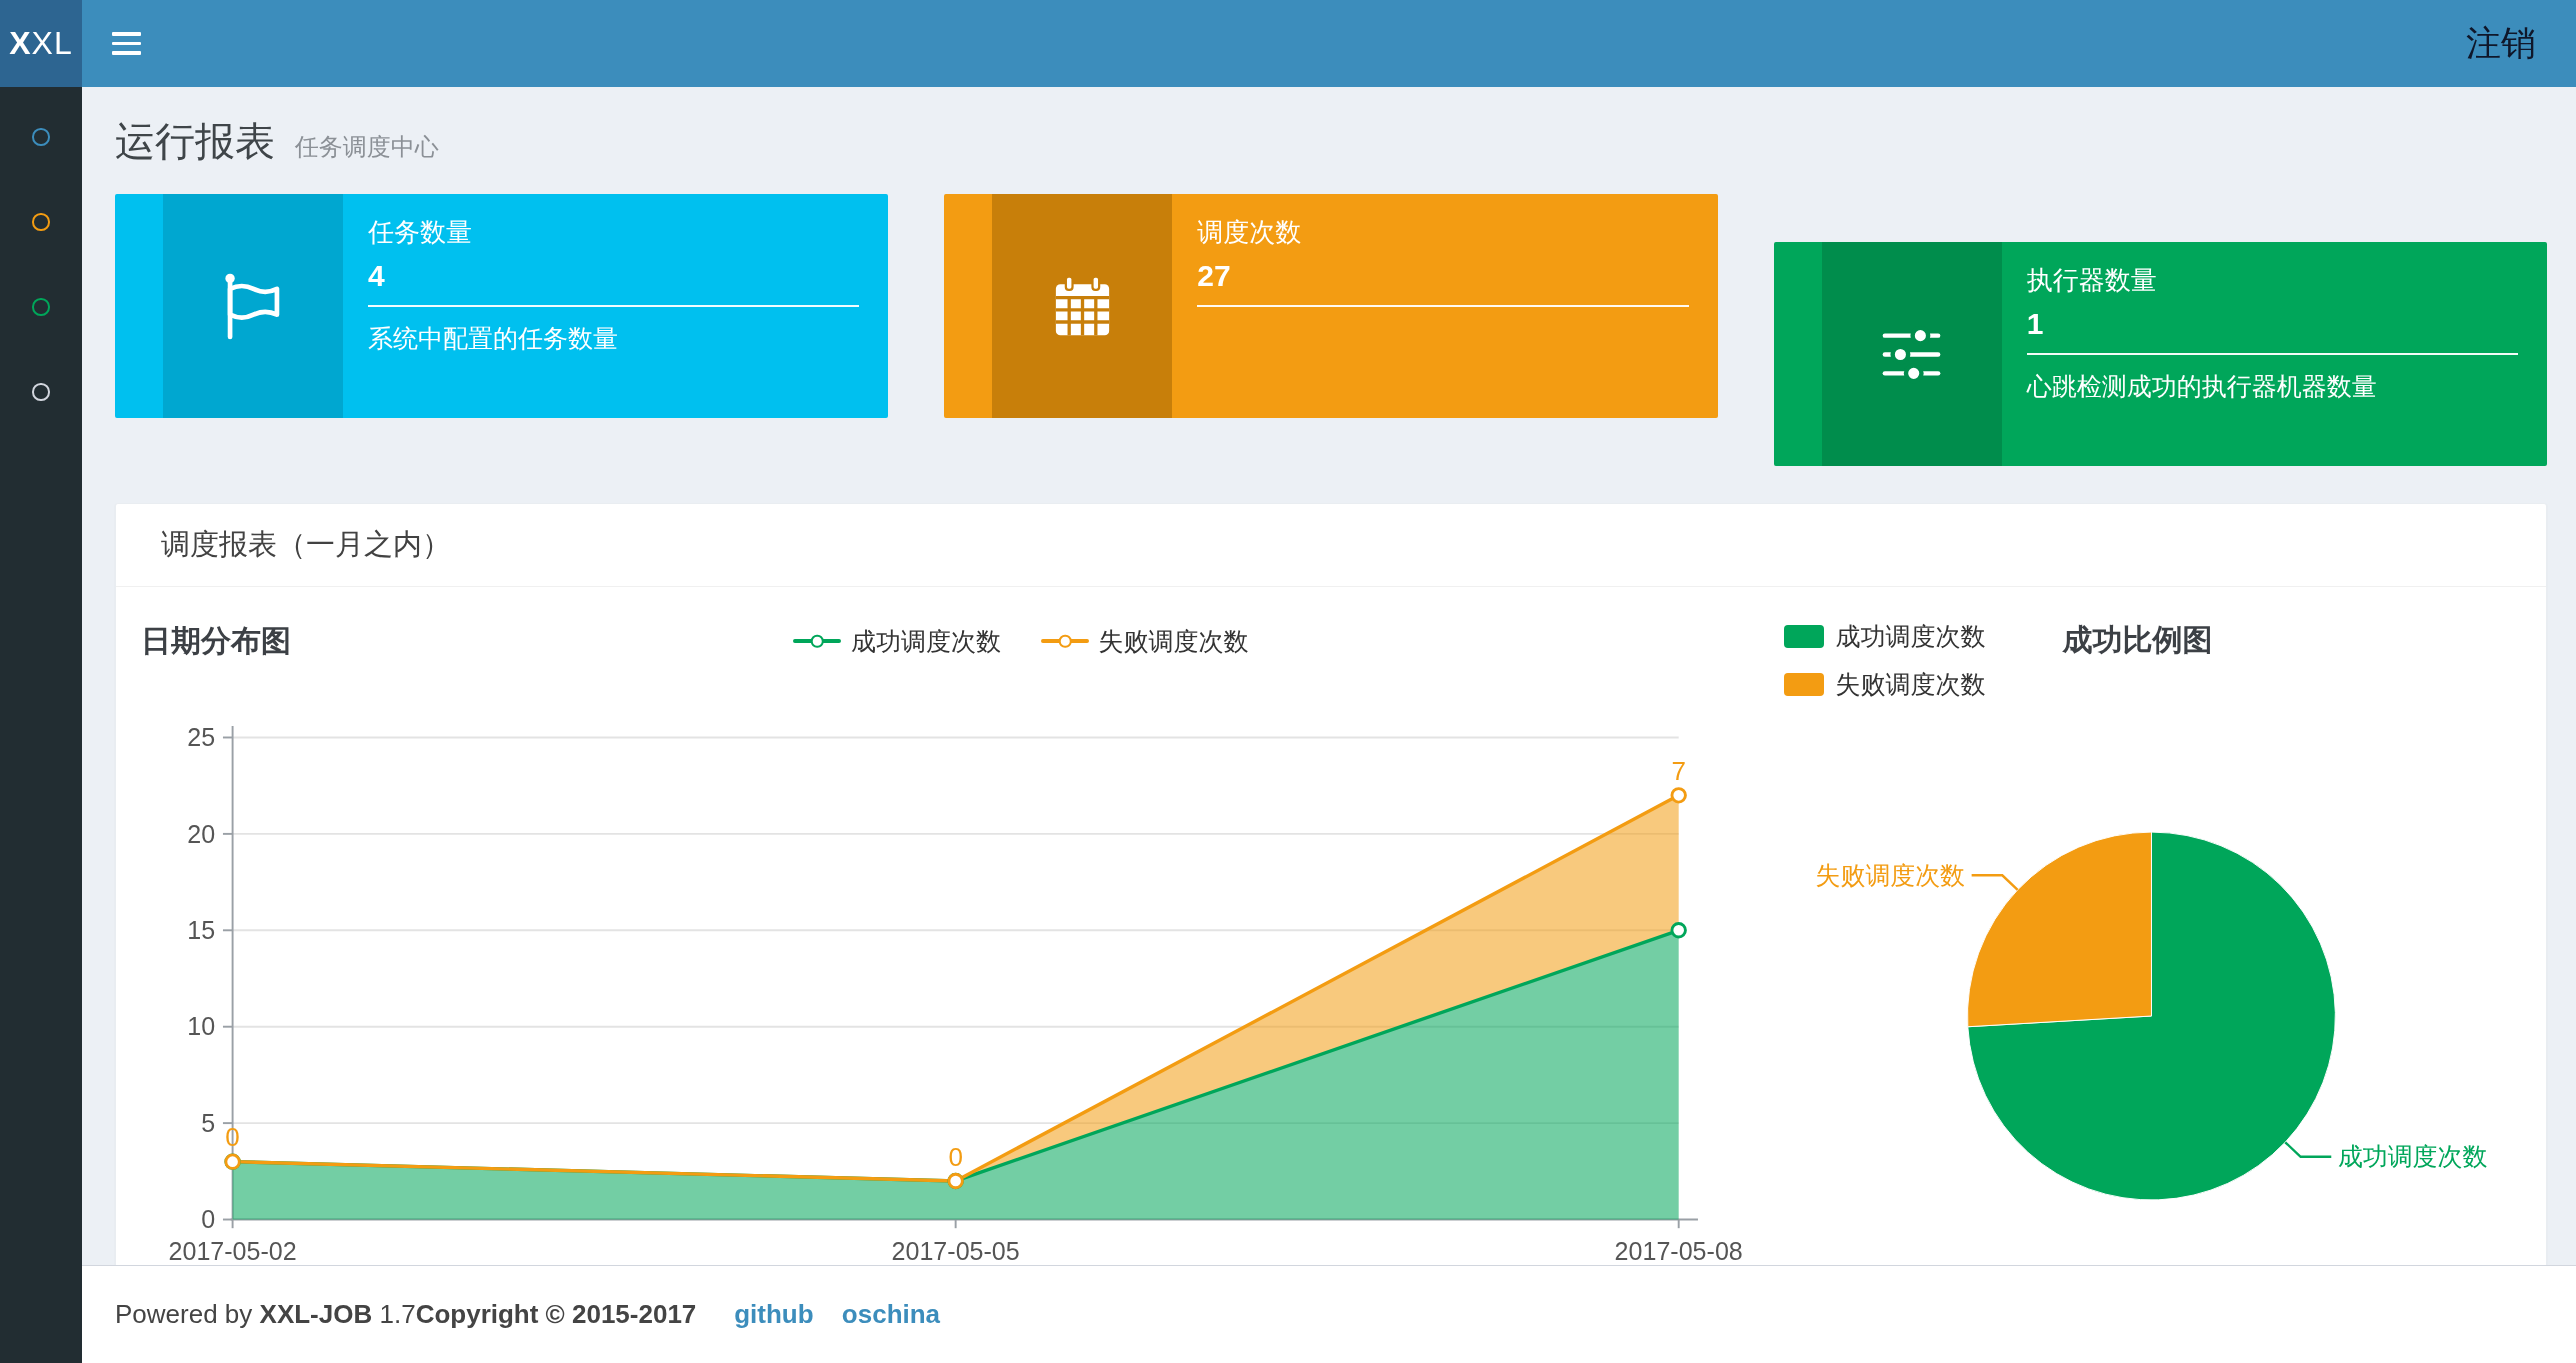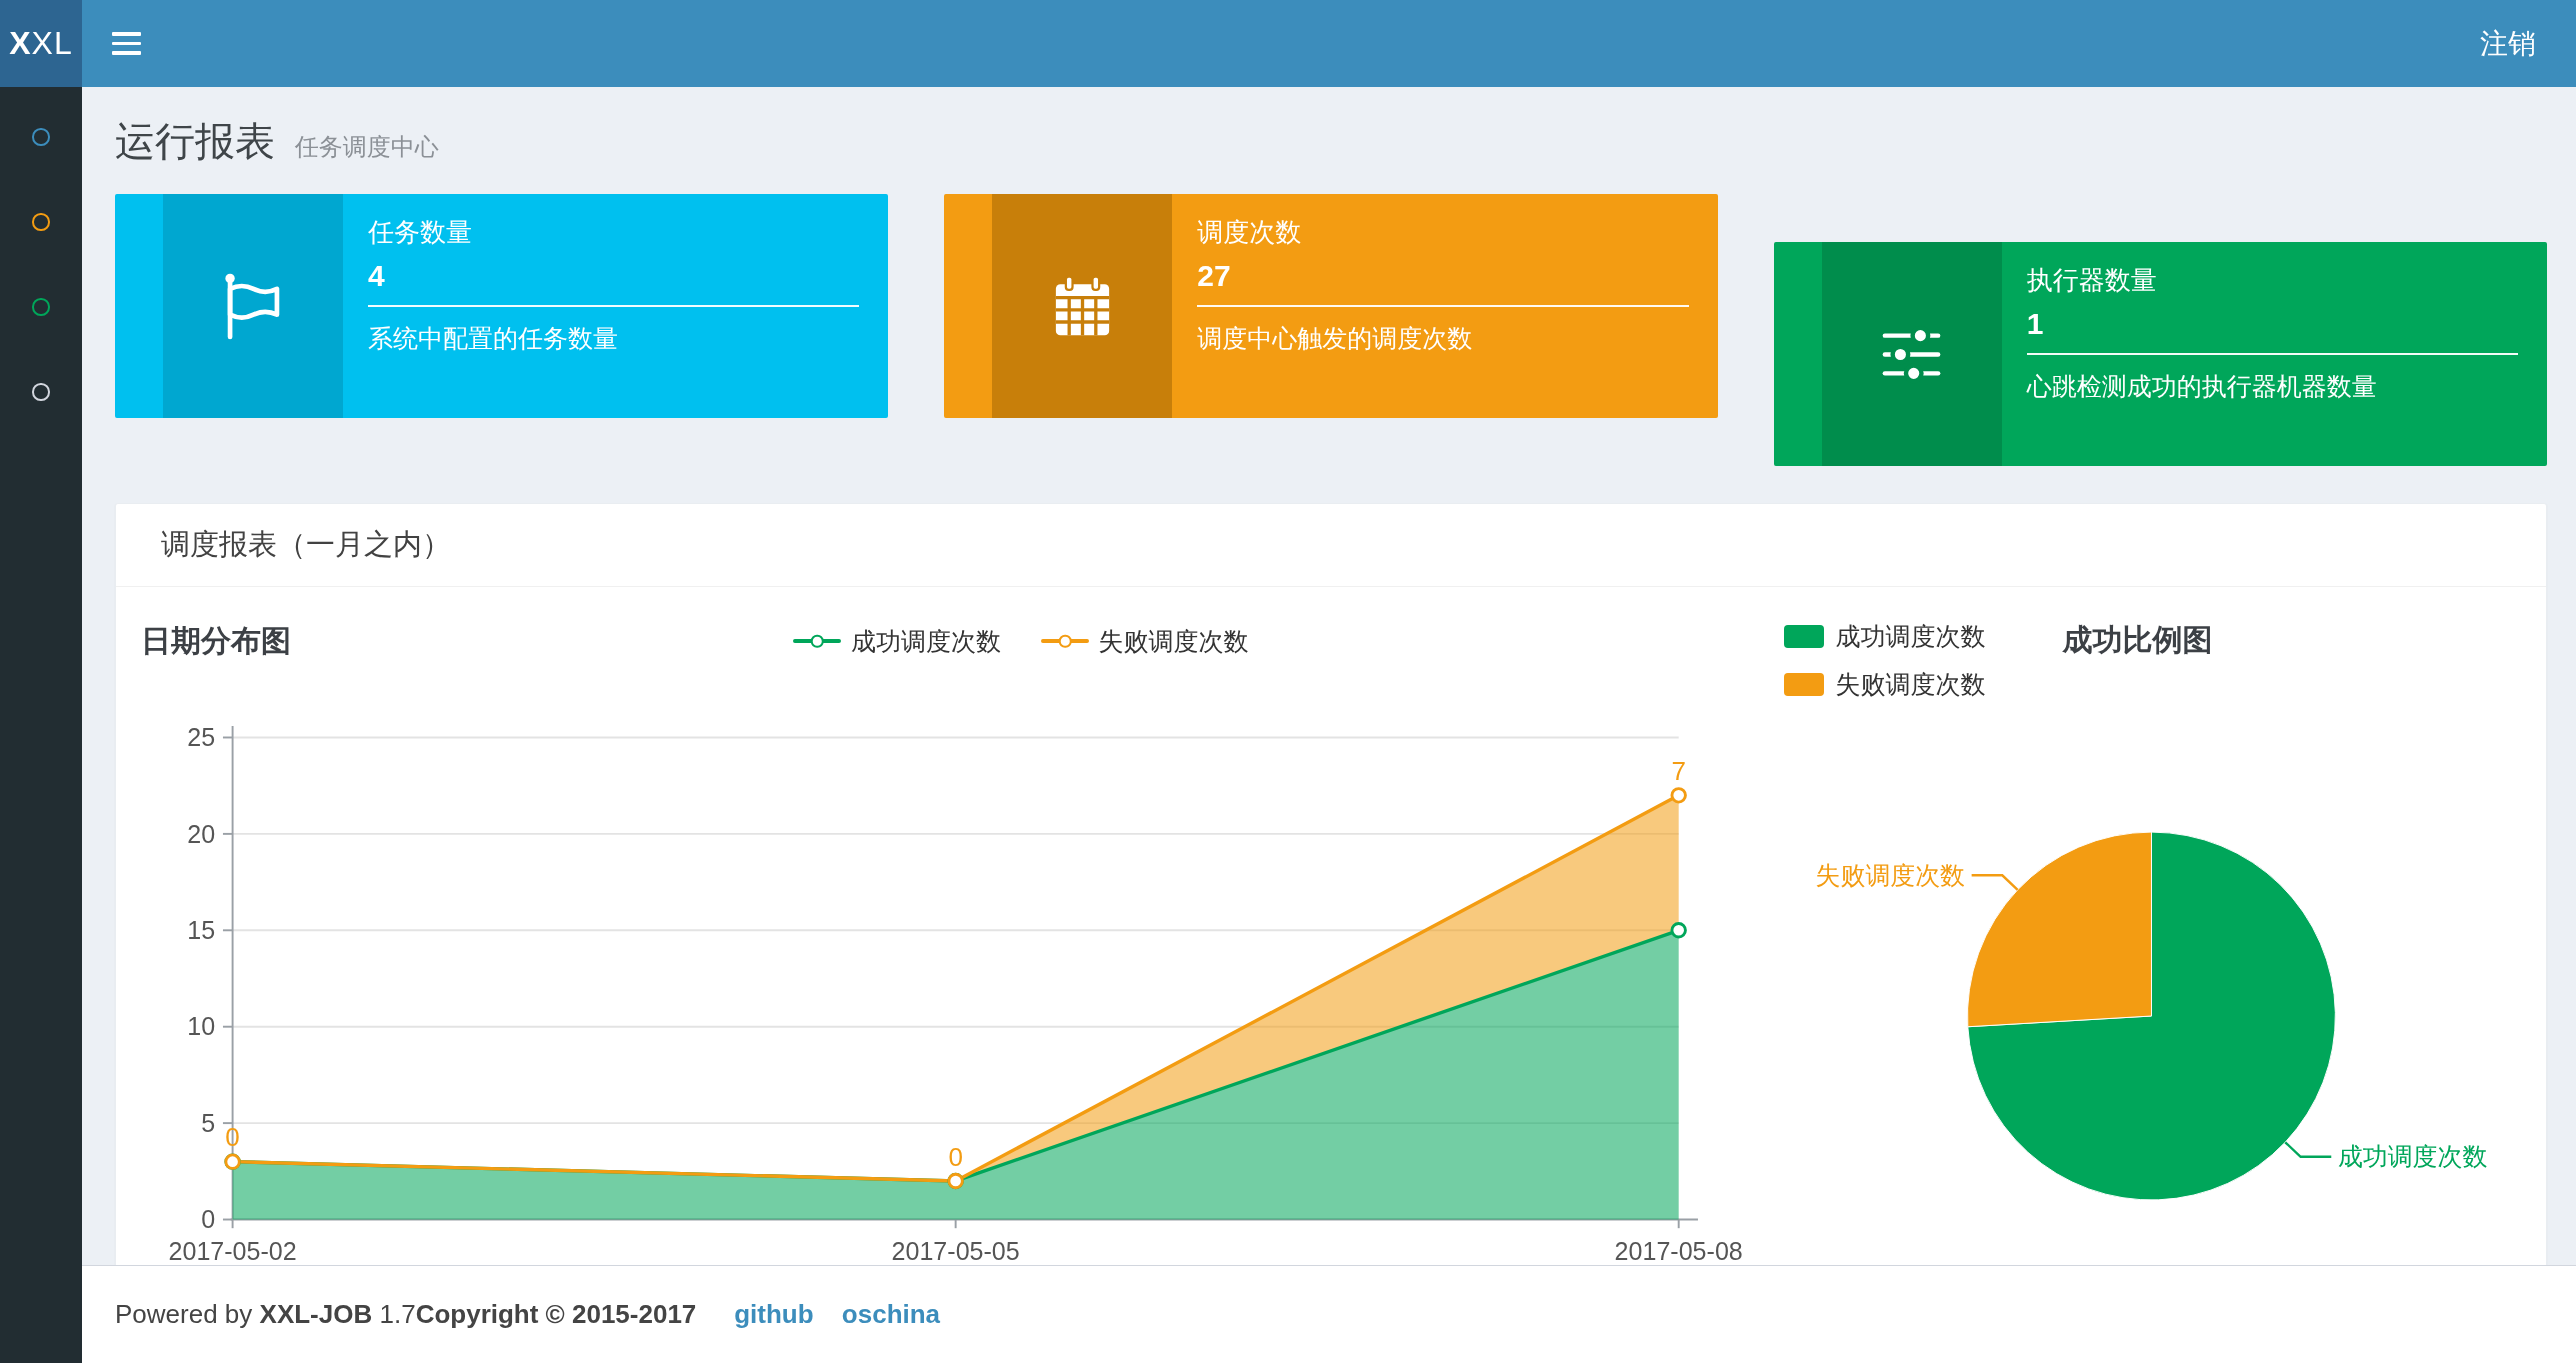--- a/index.html
+++ b/index.html
@@ -8,21 +8,21 @@
     font-family:"Liberation Sans","DejaVu Sans",sans-serif;
     background:#ecf0f5; position:relative; overflow:hidden; color:#444;
   }
 
   
   .navbar { position:absolute; top:0; left:0; right:0; height:87px; background:#3c8dbc; display:flex; align-items:stretch; z-index:10; }
   .logo { width:82px; background:#2d6591; color:#fff; display:flex; align-items:center; justify-content:center; font-size:32px; letter-spacing:1px; cursor:pointer; }
   .logo b { font-weight:bold; } .logo span { font-weight:300; }
   .hamburger { width:62px; margin-left:13.5px; display:flex; align-items:center; justify-content:center; cursor:pointer; }
   .hb-bars i { display:block; width:29px; height:3.9px; background:#fff; margin:5.8px 0; border-radius:1px; }
-  .logout { margin-left:auto; color:#ffffff; font-size:28px; padding:0 40px; display:flex; align-items:center; cursor:pointer; }
+  .logout { margin-left:auto; color:#0f172a; font-size:35px; padding:0 40px; display:flex; align-items:center; cursor:pointer; }
 
   
   .sidebar { position:absolute; top:87px; left:0; bottom:0; width:82px; background:#222d32; padding-top:7.7px; }
   .menu-item { height:85px; display:flex; align-items:center; justify-content:center; cursor:pointer; }
   .menu-dot { width:17.4px; height:17.4px; border-radius:50%; border:2.9px solid #fff; }
 
   
   .main { position:absolute; left:82px; top:87px; right:0; bottom:0; background:#ecf0f5; }
   .content-header { padding:27px 29px 17.4px 33px; }
   .page-title { display:inline; font-size:40px; font-weight:500; color:#3f4549; }
@@ -142,21 +142,20 @@
             <line x1="44" y1="24" x2="44" y2="58"></line>
             <line x1="8" y1="35" x2="56" y2="35"></line>
             <line x1="8" y1="46" x2="56" y2="46"></line>
           </g>
         </svg>
       </div>
       <div class="ib-body">
         <div class="ib-title">调度次数</div>
         <div class="ib-number">27</div>
         <div class="ib-divider"></div>
-        <div class="ib-desc">调度中心触发的调度次数</div>
       </div>
     </div>
 
     <div class="info-box" style="background-color: rgb(0, 166, 90); margin-top: 48px;">
       <div class="ib-icon" style="background-color: rgb(0, 141, 76); color: rgb(0, 141, 76);">
         <svg width="71" height="71" viewBox="0 0 64 64" stroke="#fff" stroke-width="4" stroke-linecap="round">
           <line x1="8" y1="15" x2="56" y2="15"></line>
           <circle cx="40" cy="15" r="7" fill="#fff" stroke="currentColor" stroke-width="4"></circle>
           <line x1="8" y1="32" x2="56" y2="32"></line>
           <circle cx="22" cy="32" r="7" fill="#fff" stroke="currentColor" stroke-width="4"></circle>

